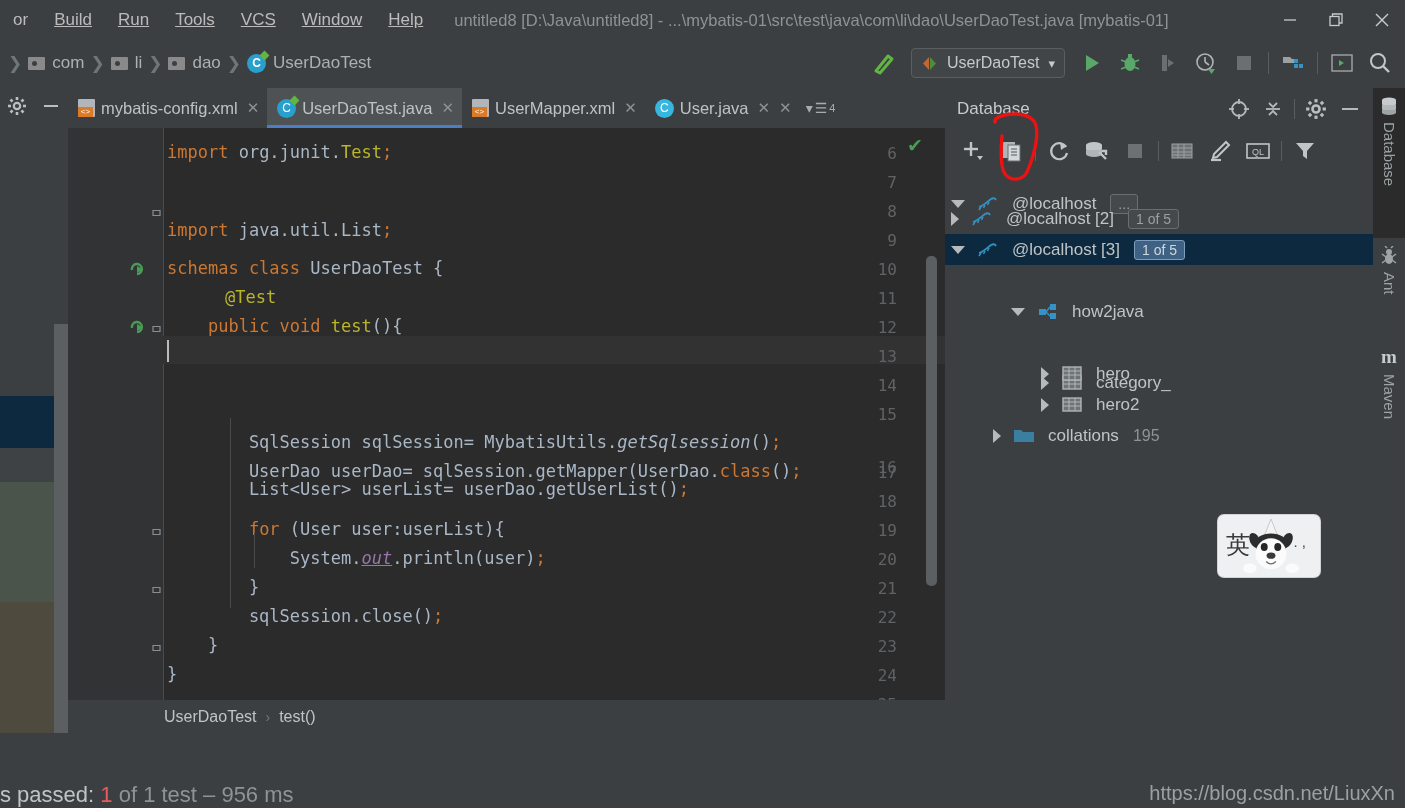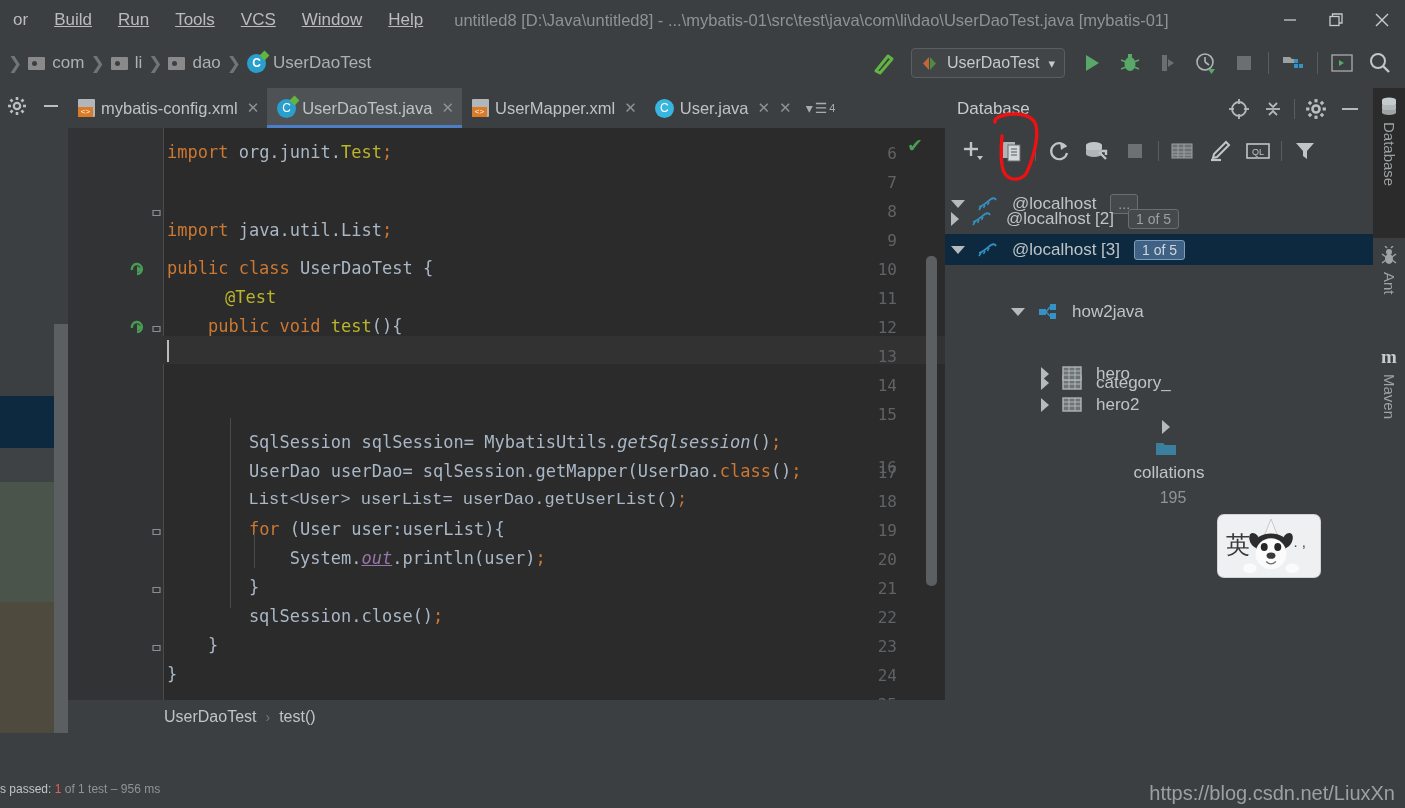--- a/index.html
+++ b/index.html
@@ -179,21 +179,21 @@
   .rstrip .seg { position:absolute; left:0; width:32px; display:flex; flex-direction:column;
     align-items:center; color:#9da2a4; font-size:15px; gap:6px; padding-top:8px; }
   .rstrip .seg.active { background:#2b2b2b; }
   .vtext { writing-mode: vertical-rl; text-orientation: mixed; }
 
   
   .brbtns { position:absolute; right:52px; top:736px; display:flex; align-items:center; gap:14px; }
 
   
   .statusbar { position:absolute; left:0; top:733px; width:1373px; height:75px; background:#3c3f41; }
-  .status-text { position:absolute; left:0; top:782px; font-size:12px; color:#bfc4c6; }
+  .status-text { position:absolute; left:0; top:782px; font-size:22px; color:#bfc4c6; }
   .status-text .dim { color:#8e9496; }
   .watermark { position:absolute; right:10px; top:782px; font-size:20px; color:#9ba0a2; }
 
   
   .sticker {
     position:absolute; left:1218px; top:515px; width:102px; height:62px;
     background:#eef0f2; border-radius:6px; box-shadow:0 0 0 1px #cfd3d6;
     overflow:visible;
   }
   .sticker .cn { position:absolute; left:8px; top:14px; font-size:24px; color:#3a3a3a;
@@ -396,29 +396,29 @@
 
   <div class="editor">
     <div class="gutter"></div>
     <div class="vline" style="left:95px;"></div>
     <div class="caretline" style="top:208px;"></div>
     <div class="codearea" id="code-lines">
         <div class="cl" style="top: 14px; left: 4px;"><span class="kw">import </span><span>org.junit.</span><span class="ann">Test</span><span class="sem">;</span></div>
         <div class="cl" style="top: 43px; left: 4px;"></div>
         <div class="cl" style="top: 72px; left: 4px; margin-top: 20px;"><span class="kw">import </span><span>java.util.List</span><span class="sem">;</span></div>
         <div class="cl" style="top: 101px; left: 4px;"></div>
-        <div class="cl" style="top: 130px; left: 4px;"><span class="kw">public class </span><span>UserDaoTest {</span></div>
+        <div class="cl" style="top: 130px; left: 4px;"><span class="kw">schemas class </span><span>UserDaoTest {</span></div>
         <div class="cl" style="top: 159px; left: 21px;"><span>    </span><span class="ann">@Test</span></div>
         <div class="cl" style="top: 188px; left: 4px;"><span>    </span><span class="kw">public void </span><span class="ann">test</span><span>(){</span></div>
         <div class="cl" style="top: 217px; left: 4px;"></div>
         <div class="cl" style="top: 246px; left: 4px;"></div>
         <div class="cl" style="top: 275px; left: 4px;"></div>
         <div class="cl" style="top: 333px; left: 4px;"><span>        UserDao userDao= sqlSession.getMapper(UserDao.</span><span class="kw">class</span><span>()</span><span class="sem">;</span></div>
         <div class="cl" style="top: 304px; left: 4px;"><span>        SqlSession sqlSession= MybatisUtils.</span><span class="st">getSqlsession</span><span>()</span><span class="sem">;</span></div>
-        <div class="cl" style="top: 362px; left: 4px; font-family: Liberation Mono, monospace;"><span>        List&lt;User&gt; userList= userDao.getUserList()</span><span class="sem">;</span></div>
+        <div class="cl" style="top: 351px; left: 4px;"><span>        List&lt;User&gt; userList= userDao.getUserList()</span><span class="sem">;</span></div>
         <div class="cl" style="top: 391px; left: 4px;"><span>        </span><span class="kw">for</span><span> (User user:userList){</span></div>
         <div class="cl" style="top: 420px; left: 4px;"><span>            System.</span><span class="fld">out</span><span>.println(user)</span><span class="sem">;</span></div>
         <div class="cl" style="top: 449px; left: 4px;"><span>        }</span></div>
         <div class="cl" style="top: 478px; left: 4px;"><span>        sqlSession.close()</span><span class="sem">;</span></div>
         <div class="cl" style="top: 507px; left: 4px;"><span>    }</span></div>
         <div class="cl" style="top: 536px; left: 4px;"><span>}</span></div>
         <div class="cl" style="top: 565px; left: 4px;"></div>
       </div>
     <div id="gutter-lines">
         <div class="lineno" style="top: 16px;">6</div>
@@ -677,21 +677,21 @@
               <g stroke="#b0b5b7" stroke-width="1">
                 <line x1="2" y1="6" x2="20" y2="6"></line>
                 <line x1="2" y1="10" x2="20" y2="10"></line>
                 <line x1="8" y1="2" x2="8" y2="15"></line>
                 <line x1="14" y1="2" x2="14" y2="15"></line>
               </g>
             </svg>
           </span>
           <span>hero2</span>
         </div>
-        <div class="tr" style="top: 248px; padding-left: 20px; flex-direction: column;">
+        <div class="tr" style="top: 248px; padding-left: 48px;">
           <span class="arrow-r" style="margin-right: 6px;"></span>
           <span style="display: inline-flex; align-items: center; margin-right: 7px;">
             <svg width="22" height="17" viewBox="0 0 22 17">
               <path d="M1 3 h7 l2 2 h11 v10 H1 Z" fill="#3b7f9e"></path>
             </svg>
           </span>
           <span>collations</span>
           <span class="count" style="margin-left: 8px;">195</span>
         </div>
       </div>

